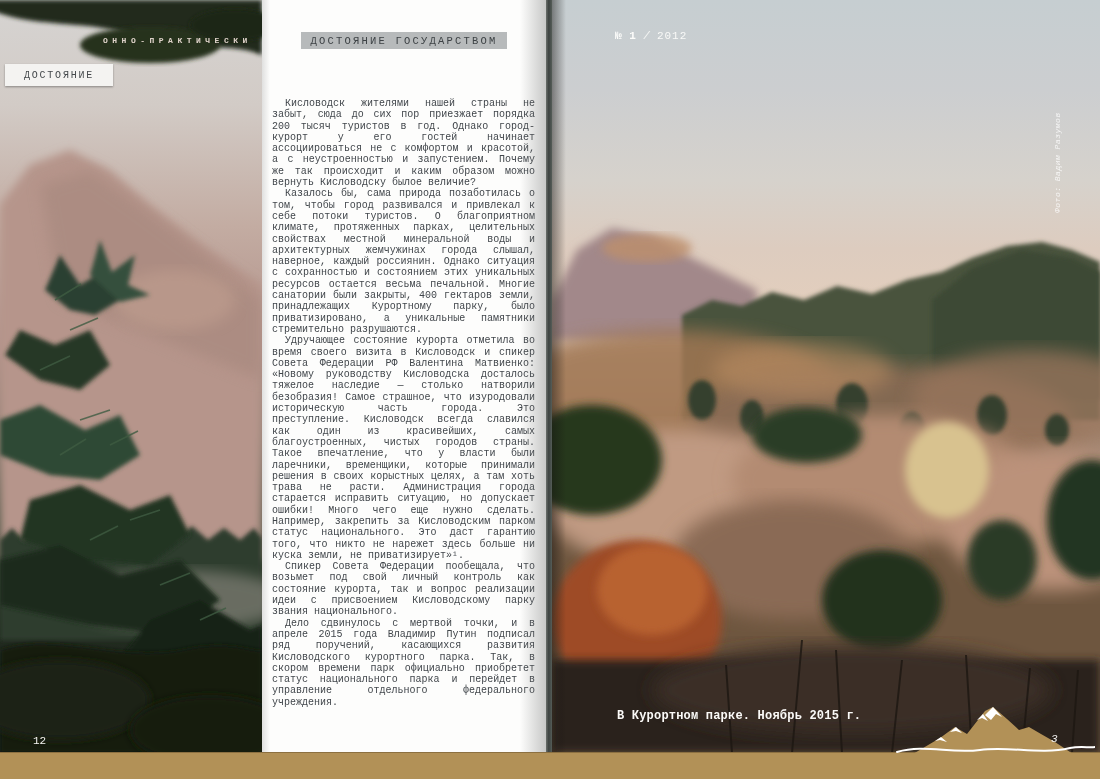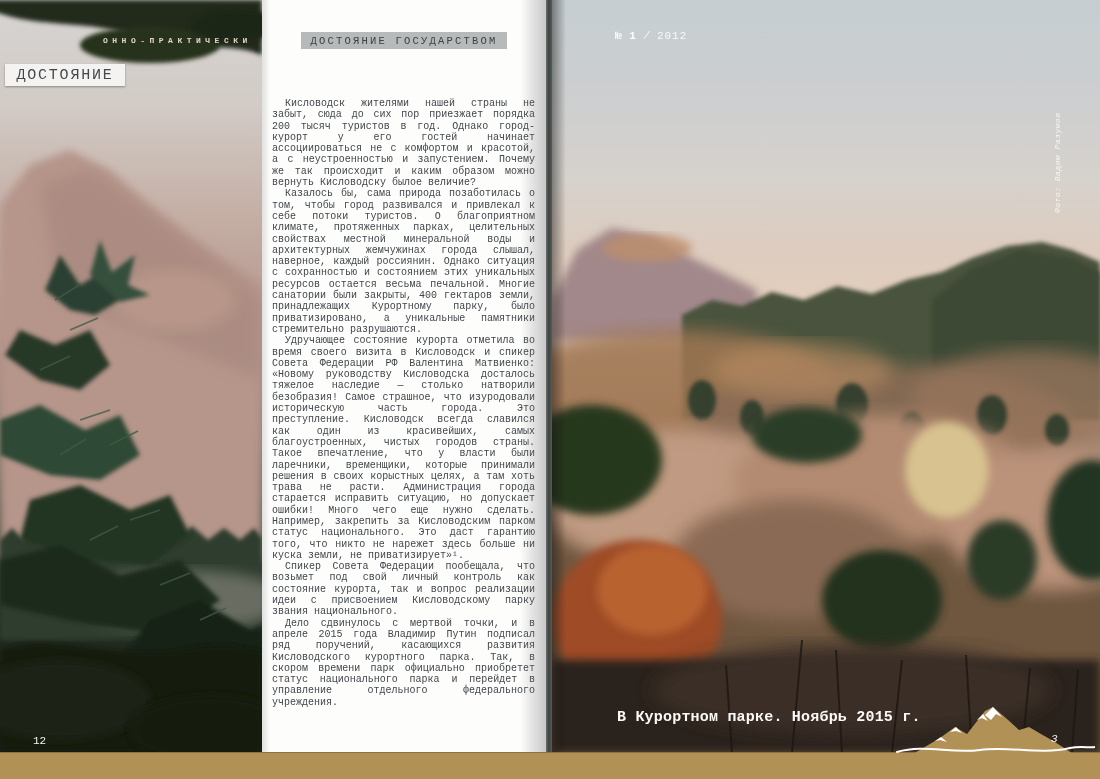--- a/index.html
+++ b/index.html
@@ -8,23 +8,23 @@
     font-family:Liberation Mono, monospace;
     background:#cfc9c4;
   }
   
   .page-left{position:absolute;left:0;top:0;width:552px;height:779px;overflow:hidden;}
   .photo-left{position:absolute;left:0;top:0;width:262px;height:753px;overflow:hidden;
     background:linear-gradient(180deg,#d6d4d2 0%,#d2cbc6 14%,#c3aca2 30%,#b2928a 46%,#8e7e72 58%,#46503f 70%,#222b20 84%,#161c14 100%);}
   .photo-left svg{position:absolute;left:0;top:0;}
   .journal-strip{position:absolute;left:103px;top:36px;width:160px;overflow:hidden;white-space:nowrap;
     font-size:8px;letter-spacing:4.5px;font-weight:bold;color:rgba(255,238,232,.85);}
-  .section-badge{position:absolute;left:5px;top:64px;width:120px;height:22px;background:#f4f3f1;
+  .section-badge{position:absolute;left:5px;top:64px;width:108px;height:22px;background:#f4f3f1;
     display:flex;align-items:center;justify-content:center;box-shadow:0 1px 2px rgba(0,0,0,.35);
-    font-size:15px;letter-spacing:1.8px;color:#45494c;}
+    font-size:10px;letter-spacing:1.8px;color:#45494c;}
   .pageno{position:absolute;color:#f5f4f2;font-size:11px;}
   .pageno-12{left:33px;top:735px;}
   .pageno-13{left:1051px;top:733px;font-style:italic;}
   
   .text-column{position:absolute;left:262px;top:0;width:284px;height:753px;background:#fdfdfc;}
   .col-shade-right{position:absolute;right:0;top:0;width:26px;height:100%;
     background:linear-gradient(90deg,rgba(130,130,130,0) 0%,rgba(110,112,112,.38) 100%);}
   .col-shade-left{position:absolute;left:0;top:0;width:8px;height:100%;
     background:linear-gradient(90deg,rgba(120,120,120,.22),rgba(120,120,120,0));}
   .protected-badge{margin:32px auto 0;width:fit-content;padding:3px 9px 2px;background:#b7babb;
@@ -40,21 +40,21 @@
   .page-right svg{position:absolute;left:0;top:0;}
   .spine-shadow-right{position:absolute;left:0;top:0;width:14px;height:100%;
     background:linear-gradient(90deg,rgba(20,18,16,.45),rgba(20,18,16,0));}
   .issue-line{position:absolute;left:615px;top:30px;color:#fdfdfb;font-size:11px;display:flex;gap:7px;align-items:baseline;}
   .issue-no{font-weight:bold;letter-spacing:.5px;}
   .issue-slash{font-style:italic;opacity:.85;}
   .issue-year{font-weight:normal;letter-spacing:1px;opacity:.95;}
   .photo-credit{position:absolute;left:1053px;top:93px;height:120px;width:14px;
     writing-mode:vertical-rl;transform:rotate(180deg);
     font-size:8px;font-style:italic;color:rgba(255,255,255,.8);letter-spacing:.5px;white-space:nowrap;}
-  .photo-caption{position:absolute;left:617px;top:709px;color:#fbfaf8;font-size:15px;font-weight:bold;letter-spacing:.2px;text-align:right;}
+  .photo-caption{position:absolute;left:617px;top:709px;color:#fbfaf8;font-size:12px;font-weight:bold;letter-spacing:.2px;text-align:right;}
   
   .bottom-band{position:absolute;left:0;bottom:0;width:1100px;height:26px;background:#b29157;
     border-top:1px solid rgba(70,52,25,.35);}
   .mountain-logo{position:absolute;left:895px;top:694px;width:200px;height:62px;}
 </style>
 </head>
 <body>
 
 <div class="spread">
 

